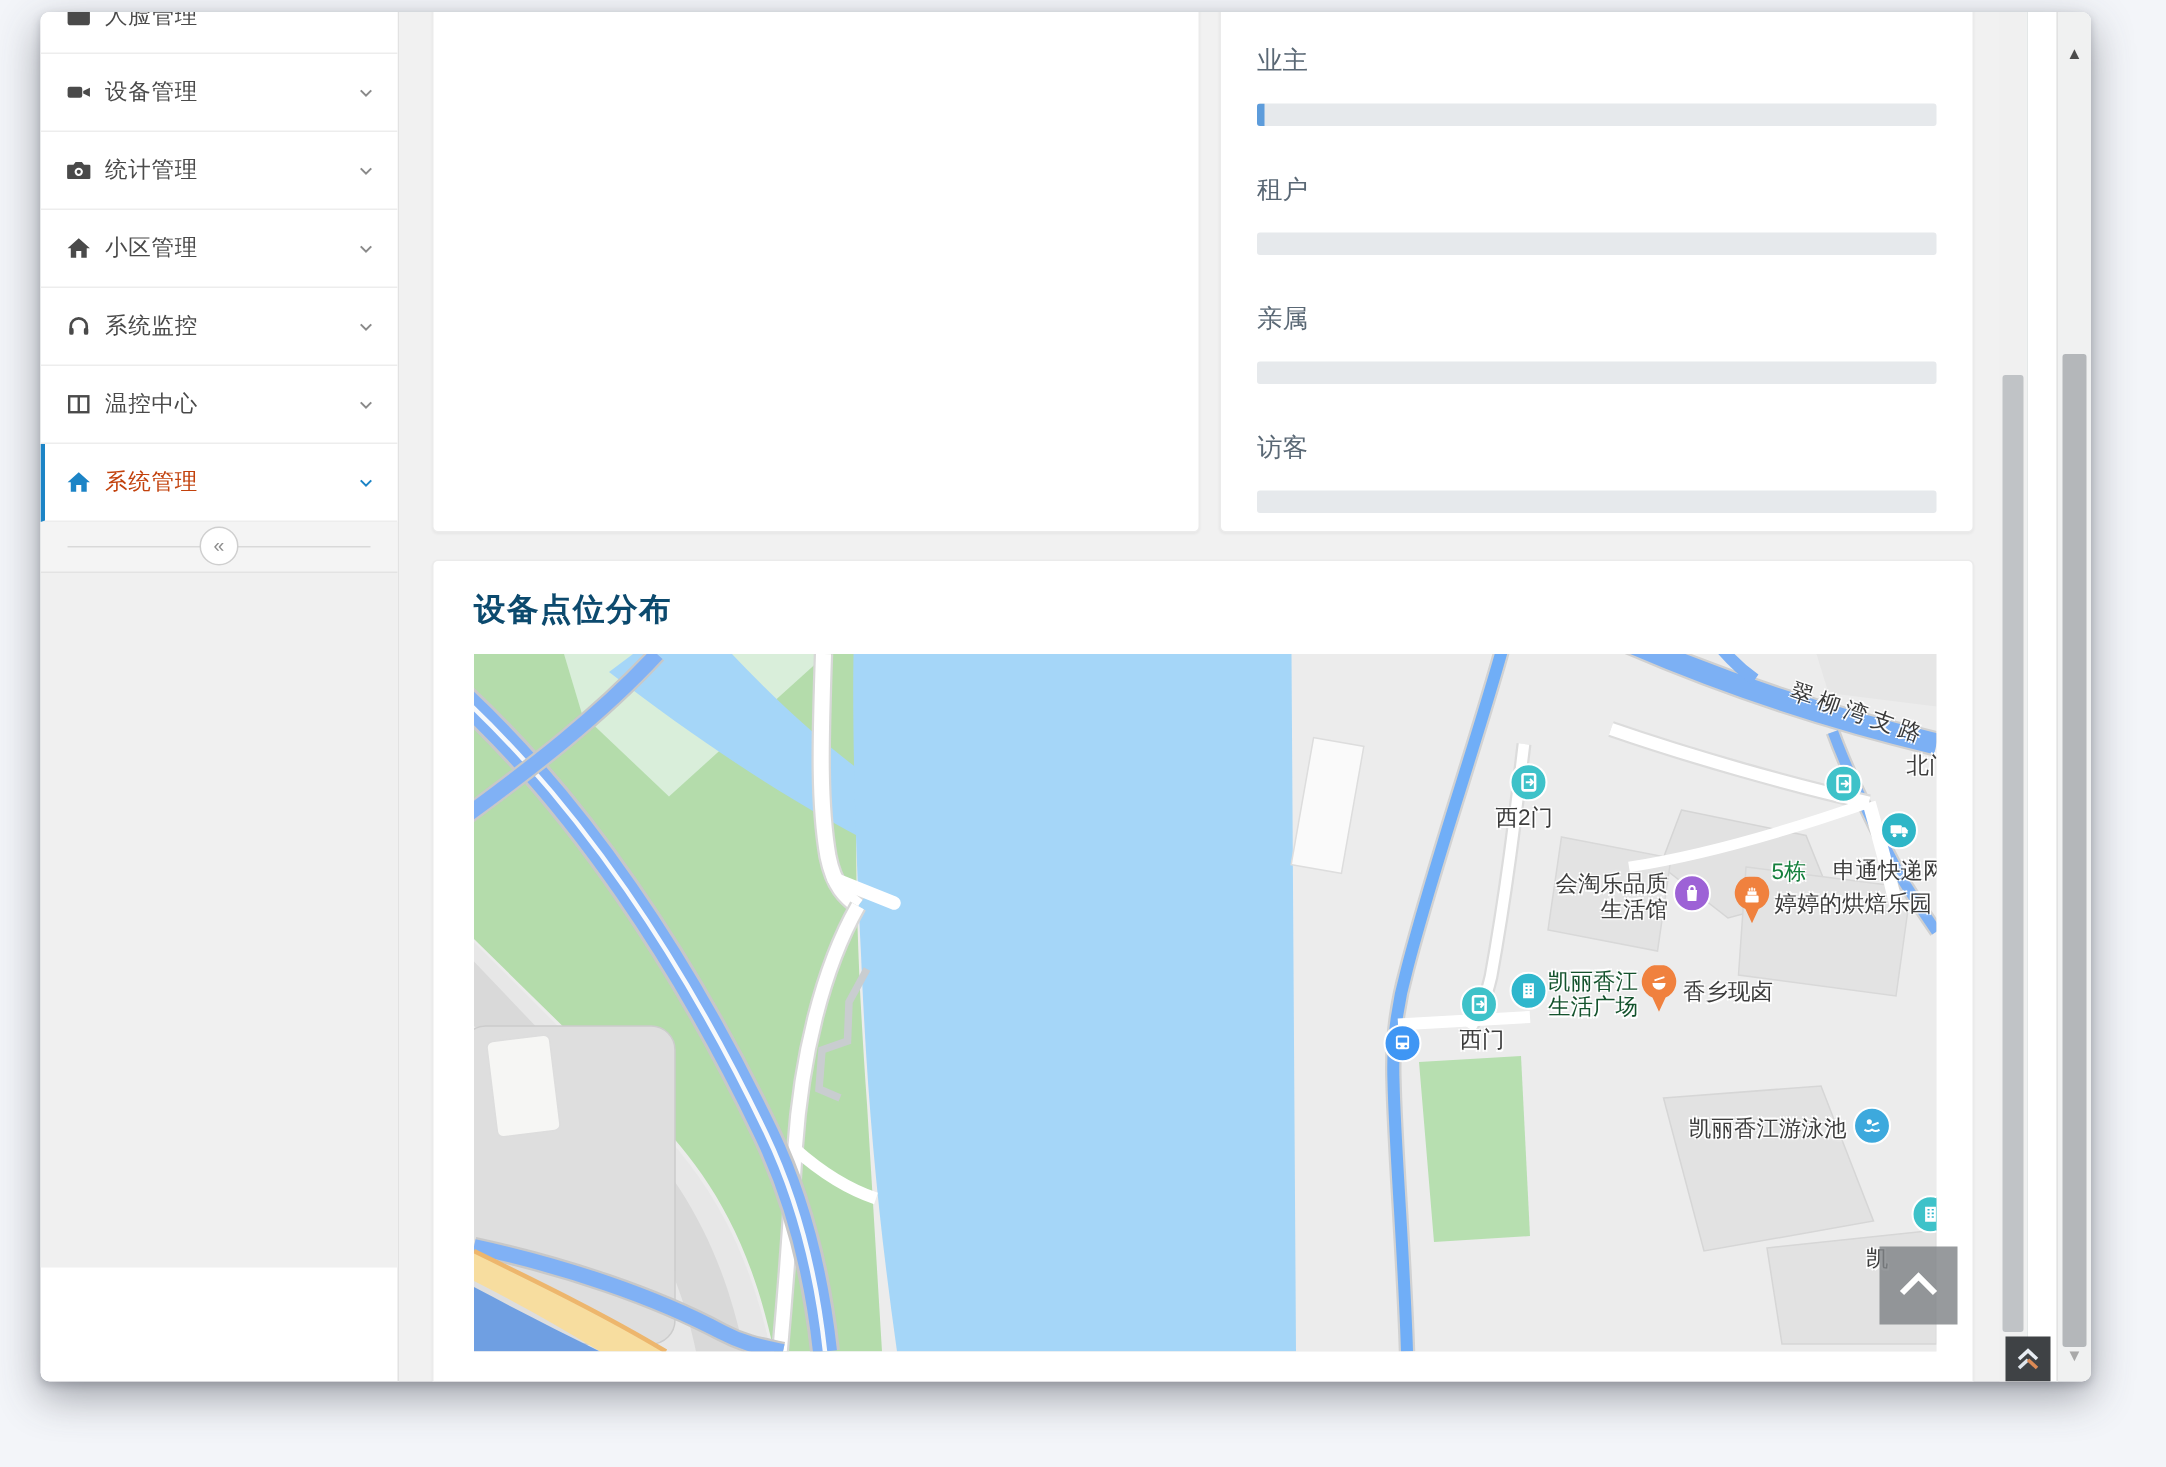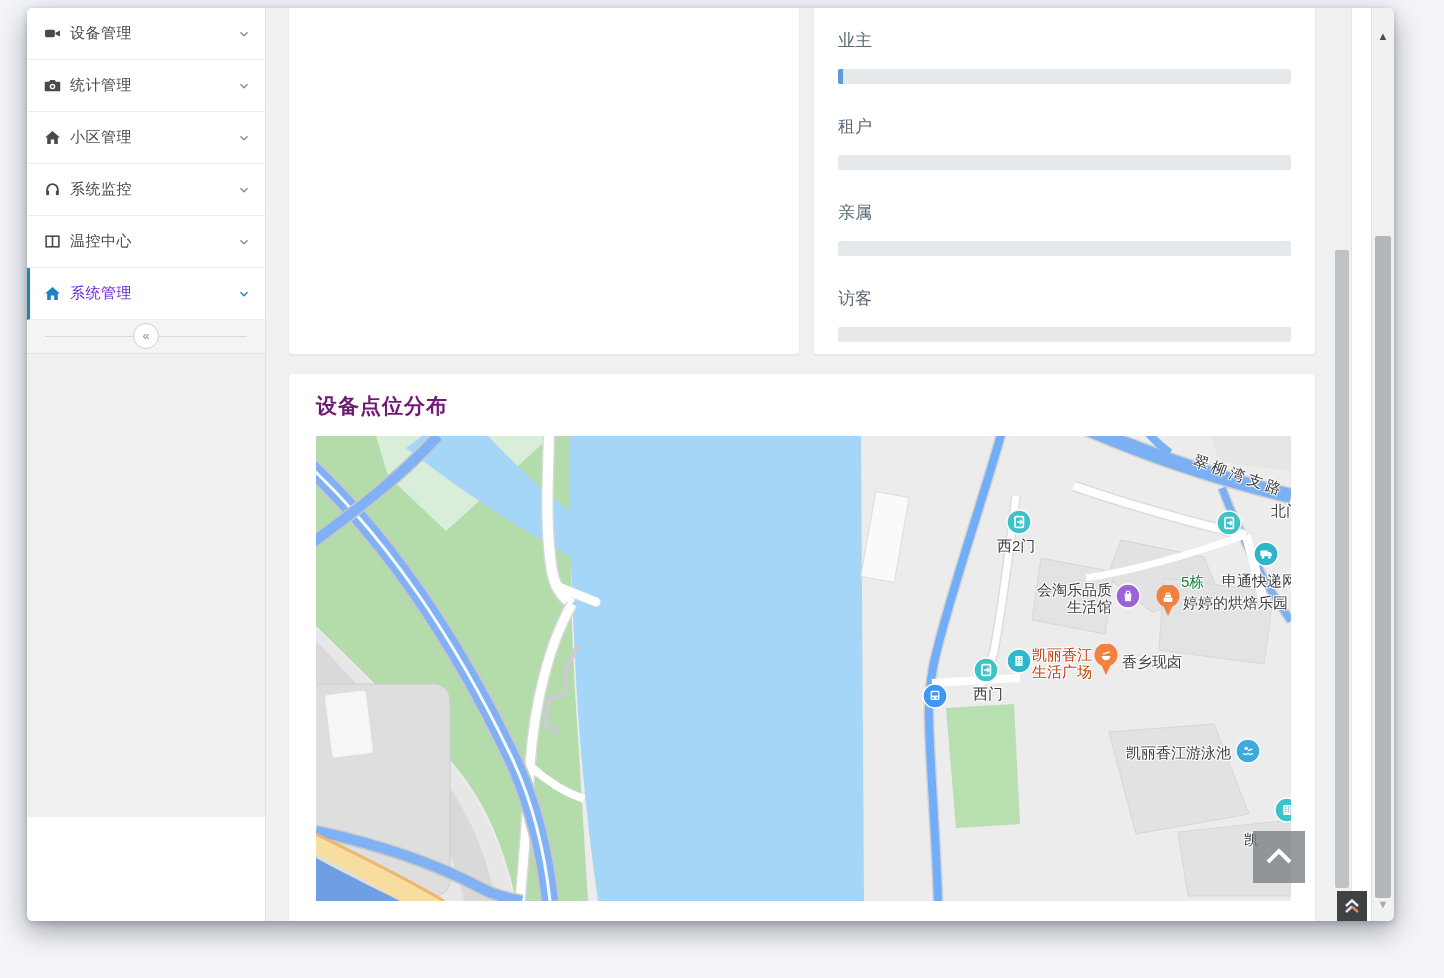--- a/index.html
+++ b/index.html
@@ -9,21 +9,21 @@
   
   .sidebar{position:absolute;left:0;top:0;width:238px;height:100%;background:#fff;border-right:1px solid #e2e2e2;}
   .menu-item{position:relative;height:52px;display:flex;align-items:center;padding:0 14px 0 17px;
              border-bottom:1px solid #ededed;color:#4a4a4a;font-size:15px;cursor:pointer;background:#fff;box-sizing:border-box;}
   .menu-item .mi-icon{width:17px;height:17px;margin-right:9px;display:inline-flex;color:#4a4a4a;flex:none;}
   .menu-item .mi-icon svg{width:100%;height:100%;}
   .menu-item .mi-label{flex:1;letter-spacing:.5px;}
   .menu-item .chev{width:14px;height:14px;color:#8a8a8a;flex:none;}
   .menu-item.partial{height:28px;overflow:hidden;align-items:flex-start;}
   .menu-item.partial .inner-row{margin-top:-24px;display:flex;align-items:center;height:52px;width:100%;}
-  .menu-item.active{color:#6d28d9;border-left:3px solid #1c84c6;padding-left:14px;}
+  .menu-item.active{color:#c2410c;border-left:3px solid #1c84c6;padding-left:14px;}
   .menu-item.active .mi-icon,.menu-item.active .chev{color:#1c84c6;}
   .collapse-band{position:relative;height:33px;background:#f4f4f4;border-bottom:1px solid #e3e3e3;}
   .collapse-band .line{position:absolute;left:18px;right:18px;top:16px;border-top:1px solid #d9d9d9;}
   .collapse-btn{position:absolute;left:50%;top:3px;transform:translateX(-50%);width:26px;height:26px;border-radius:50%;
                 background:#fff;border:1px solid #cfcfcf;color:#8e8e8e;font-size:13px;line-height:24px;text-align:center;padding:0;cursor:pointer;}
   .sidebar-rest{height:463px;background:#f0f0f0;}
   
   .content{position:absolute;left:239px;top:0;width:1085px;height:100%;background:#f1f1f1;overflow:hidden;}
   .card{position:absolute;background:#fff;border:1px solid #ebebeb;border-radius:4px;box-shadow:0 1px 2px rgba(0,0,0,.05);box-sizing:border-box;}
   .card-left{left:22px;top:-14px;width:512px;height:361px;}
@@ -52,20 +52,30 @@
   .outer-scrollbar .thumb{position:absolute;left:3px;width:16px;top:228px;height:662px;background:#b4b7ba;border-radius:2px;}
   .back-top{position:absolute;left:1226px;top:823px;width:52px;height:52px;background:rgba(128,132,136,.82);border:none;cursor:pointer;z-index:6;padding:0;}
   .corner-top{position:absolute;left:1310px;top:883px;width:30px;height:30px;background:#3f4245;border:none;cursor:pointer;z-index:7;padding:0;}
 </style>
 </head>
 <body>
 
 <div class="window">
 
   <aside class="sidebar">
+    <div class="menu-item partial">
+      <div class="inner-row">
+        <span class="mi-icon">
+          <svg viewBox="0 0 16 16">
+              <rect x="1" y="4" width="14" height="10" rx="2" fill="currentColor"></rect>
+            </svg>
+          </span>
+        <span class="mi-label">人脸管理</span>
+      </div>
+    </div>
     <div class="menu-item">
       <span class="mi-icon">
         <svg viewBox="0 0 16 16">
             <rect x="1" y="4.5" width="9.2" height="7" rx="1.4" fill="currentColor"></rect>
             <path d="M10.8 7.2 15 5.2v5.6l-4.2-2z" fill="currentColor"></path>
           </svg>
         </span>
       <span class="mi-label">设备管理</span>
       <span class="chev"><svg viewBox="0 0 16 16">
             <path d="M4 6l4 4 4-4" fill="none" stroke="currentColor" stroke-width="1.6"></path>
@@ -156,21 +166,21 @@
       <div class="stat-bar">
           <div class="stat-fill" style="width: 0px; background: rgb(93, 156, 219);"></div>
         </div>
       <div class="stat-label">访客</div>
       <div class="stat-bar">
           <div class="stat-fill" style="width: 0px; background: rgb(93, 156, 219);"></div>
         </div>
     </section>
 
     <section class="card card-map">
-      <h2 class="map-title" style="color: #701a75;">设备点位分布</h2>
+      <h2 class="map-title" style="color: #0c4a6e;">设备点位分布</h2>
       <div class="map" id="map">
         <svg class="base" width="975" height="465" viewBox="0 0 975 465">
           <rect x="0" y="0" width="975" height="465" fill="#ececec"></rect>
 
           <path d="M0,0 H258 C252,120 255,200 262,300 L272,465 L200,465 C182,380 150,338 110,298 L0,190 Z" fill="#b4dcab"></path>
           <path d="M60,0 L235,0 L130,95 L72,40 Z" fill="#d9eeda"></path>
 
           <path d="M0,192 L108,300 C148,340 180,382 198,465 L0,465 Z" fill="#e7e7e7"></path>
           <path d="M0,205 L100,310 C140,352 166,398 180,465 L148,465 C135,402 108,362 73,322 L0,248 Z" fill="#d9d9d9"></path>
 
@@ -284,21 +294,21 @@
             <div class="poi-label" style="left: 867px; top: 158px;">
               <div>婷婷的烘焙乐园</div>
             </div>
             <div class="poi" style="left: 703px; top: 227px;"><svg width="26" height="26" viewBox="0 0 26 26">
                 <circle cx="13" cy="13" r="12" fill="#2fb7cd" stroke="#ffffff" stroke-width="1.4"></circle>
                 <g transform="translate(5,5)">
                   <rect x="4.4" y="3" width="7.2" height="10" fill="#fff"></rect>
                   <path d="M6 5h1.4M8.8 5h1.4M6 7.4h1.4M8.8 7.4h1.4M6 9.8h1.4M8.8 9.8h1.4" stroke="#2fb7cd" stroke-width="1.1"></path>
                 </g>
               </svg></div>
-            <div class="poi-label" style="color: #c2410c; left: 716px; top: 210px;">
+            <div class="poi-label" style="color: #14532d; left: 716px; top: 210px;">
               <div>凯丽香江</div>
               <div>生活广场</div>
             </div>
             <div class="poi" style="left: 790px; top: 226px;"><svg width="26" height="32" viewBox="0 0 26 32">
                 <path d="M13 31 L8.6 21.5 A11.5 11.5 0 1 1 17.4 21.5 Z" fill="#f0813e"></path>
                 <g transform="translate(5,4.5)">
                   <path d="M3.6 7.4h8.8a4.4 4.4 0 0 1-8.8 0z" fill="#fff"></path>
                   <path d="M5 5.6 11.6 3.4" stroke="#fff" stroke-width="1.2"></path>
                 </g>
               </svg></div>

